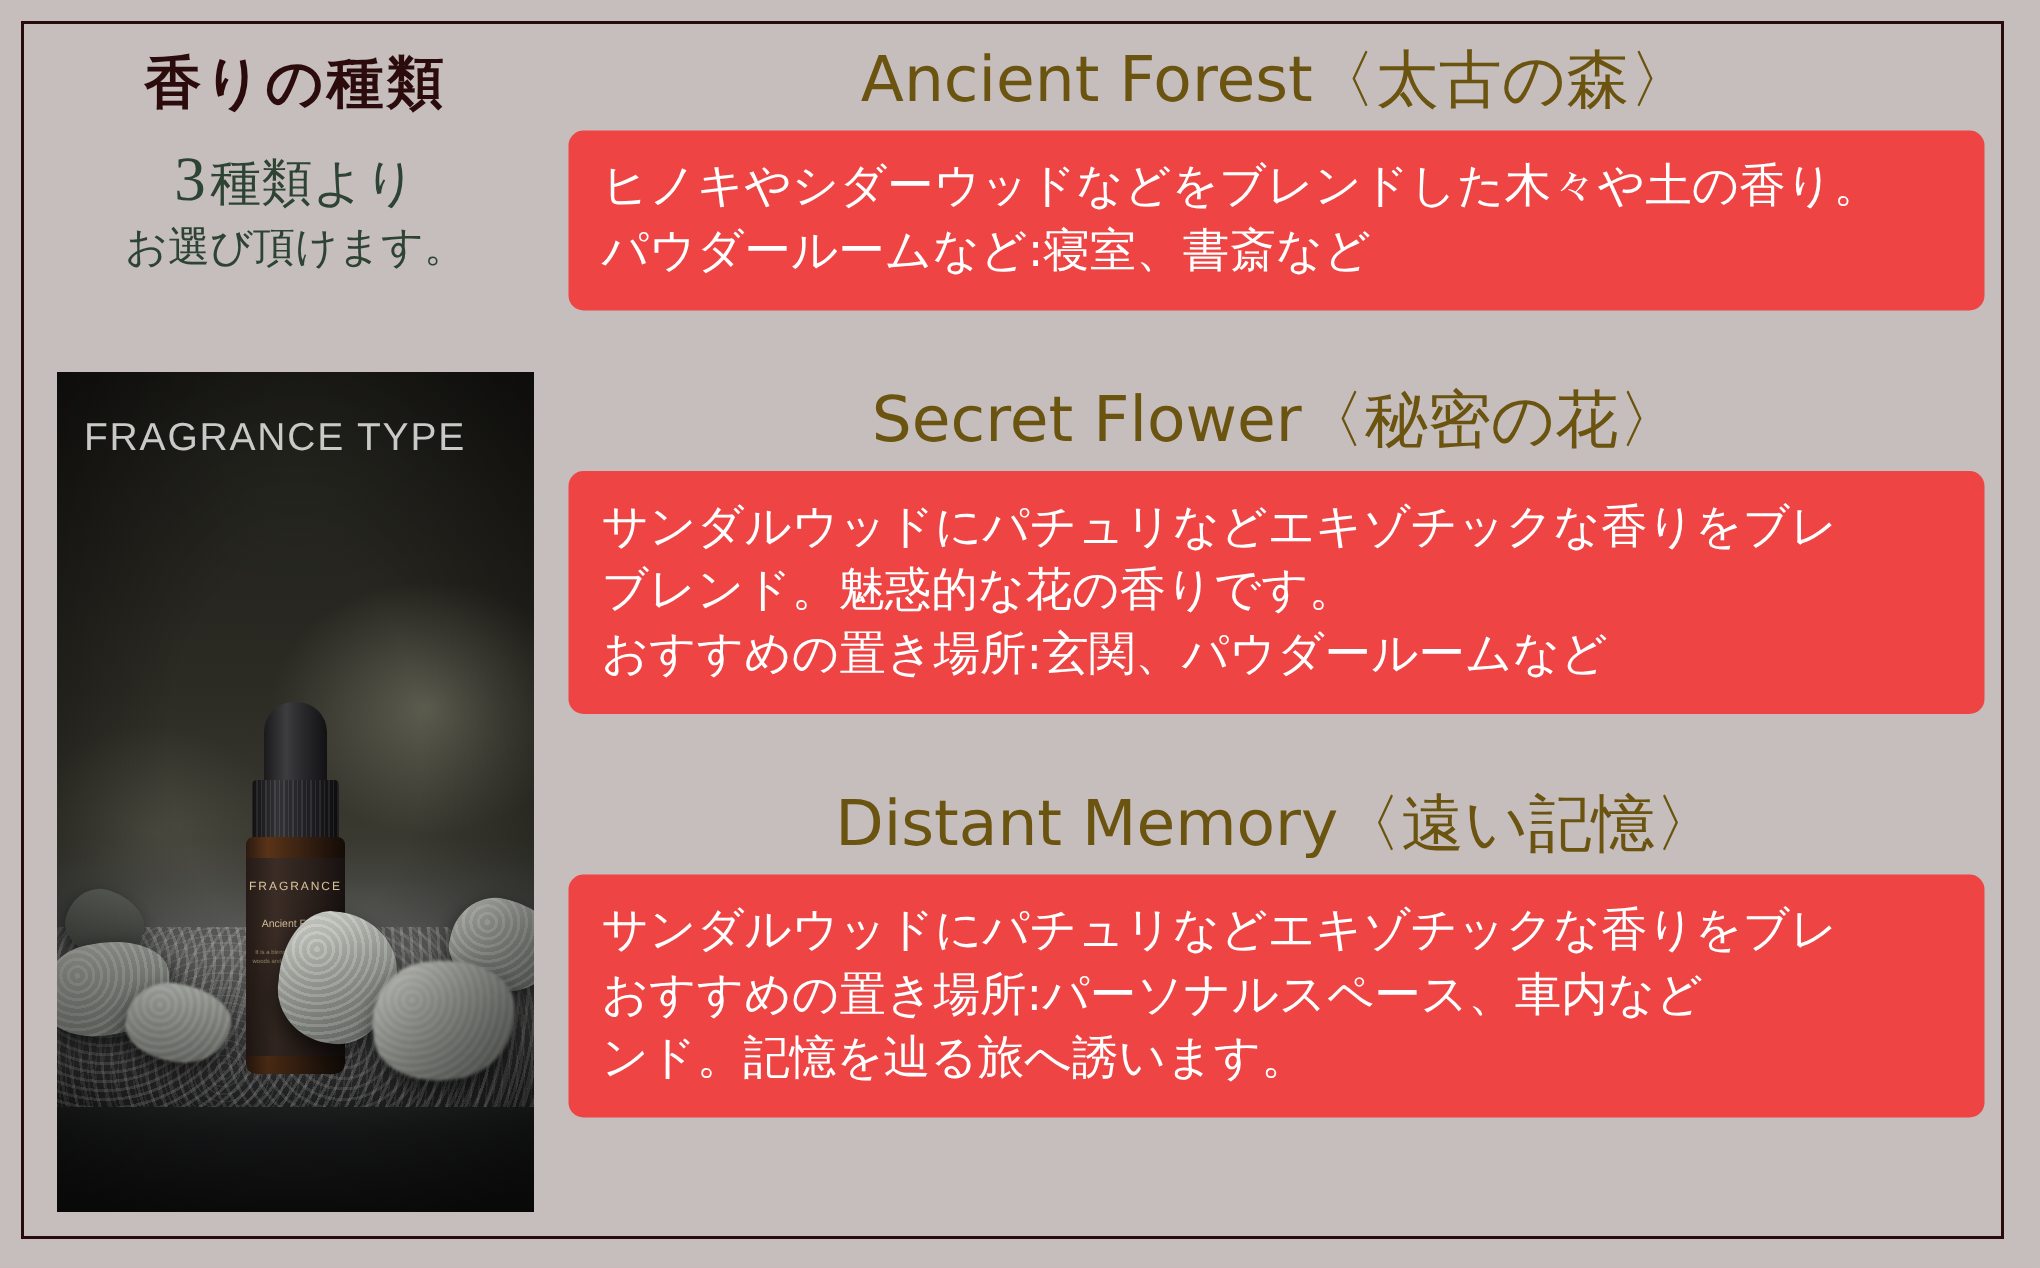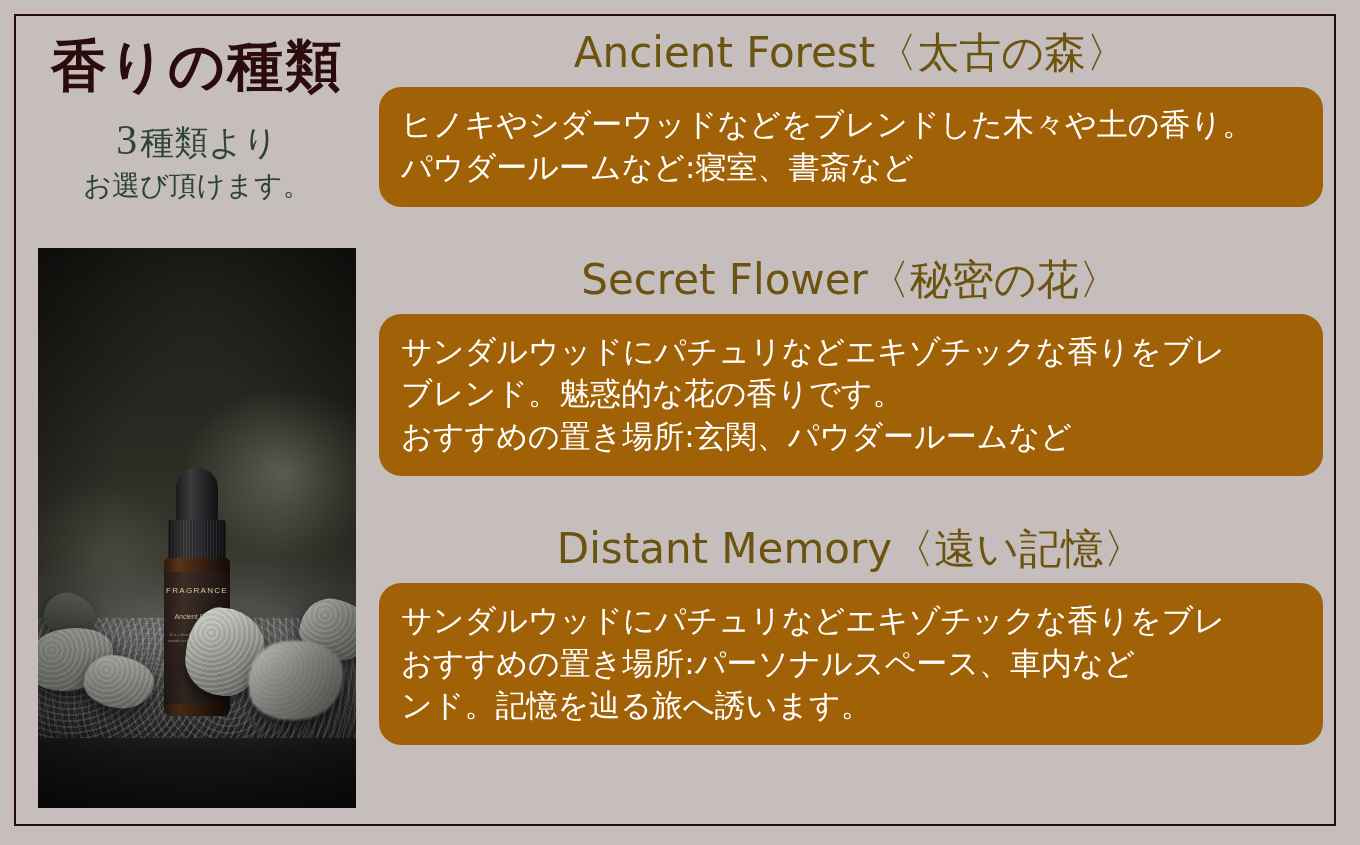--- a/index.html
+++ b/index.html
@@ -37,21 +37,21 @@
   .left-col {
     position: absolute;
     left: 22px;
     top: 20px;
     width: 350px;
     height: 800px;
   }
   .section-title {
     font-family: "Liberation Serif", "DejaVu Serif", serif;
     color: #2b0b0b;
-    font-size: 56px;
+    font-size: 38px;
     font-weight: 700;
     text-align: center;
     letter-spacing: 2px;
     line-height: 1.1;
     margin-top: 16px;
   }
   .sub-line-1 {
     font-family: Liberation Serif, serif;
     color: #2d4434;
     font-size: 34px;
@@ -227,22 +227,22 @@
     font-size: 42px;
     letter-spacing: 0px;
     font-family: "DejaVu Sans", sans-serif;
     font-weight: 400;
     line-height: 1.0;
     white-space: nowrap;
     margin-top: 12px;
   }
   .frag-box {
     margin-top: 13px;
-    background: #a16207;
-    border-radius: 22px;
+    background: #ef4444;
+    border-radius: 10px;
     padding: 16px 22px 18px 22px;
     box-sizing: border-box;
   }
   .frag-line {
     color: #ffffff;
     font-size: 31px;
     line-height: 1.38;
     font-family: "DejaVu Sans", sans-serif;
     white-space: nowrap;
   }
@@ -287,20 +287,21 @@
             <div class="lbl-fine">It is a blend of several fragrant woods and resins. No chemicals are used.</div>
           </div>
         </div>
       </div>
 
       <div class="rock r3"></div>
       <div class="rock r4"></div>
 
       <div class="photo-vignette"></div>
 
+      <div class="photo-label">FRAGRANCE TYPE</div>
     </div>
   </div>
 
   <div class="right-col">
 
     <div class="fragrance-block">
       <div class="frag-heading">Ancient Forest〈太古の森〉</div>
       <div class="frag-box">
         <div class="frag-line">ヒノキやシダーウッドなどをブレンドした木々や土の香り。</div>
         <div class="frag-line">パウダールームなど:寝室、書斎など</div>

